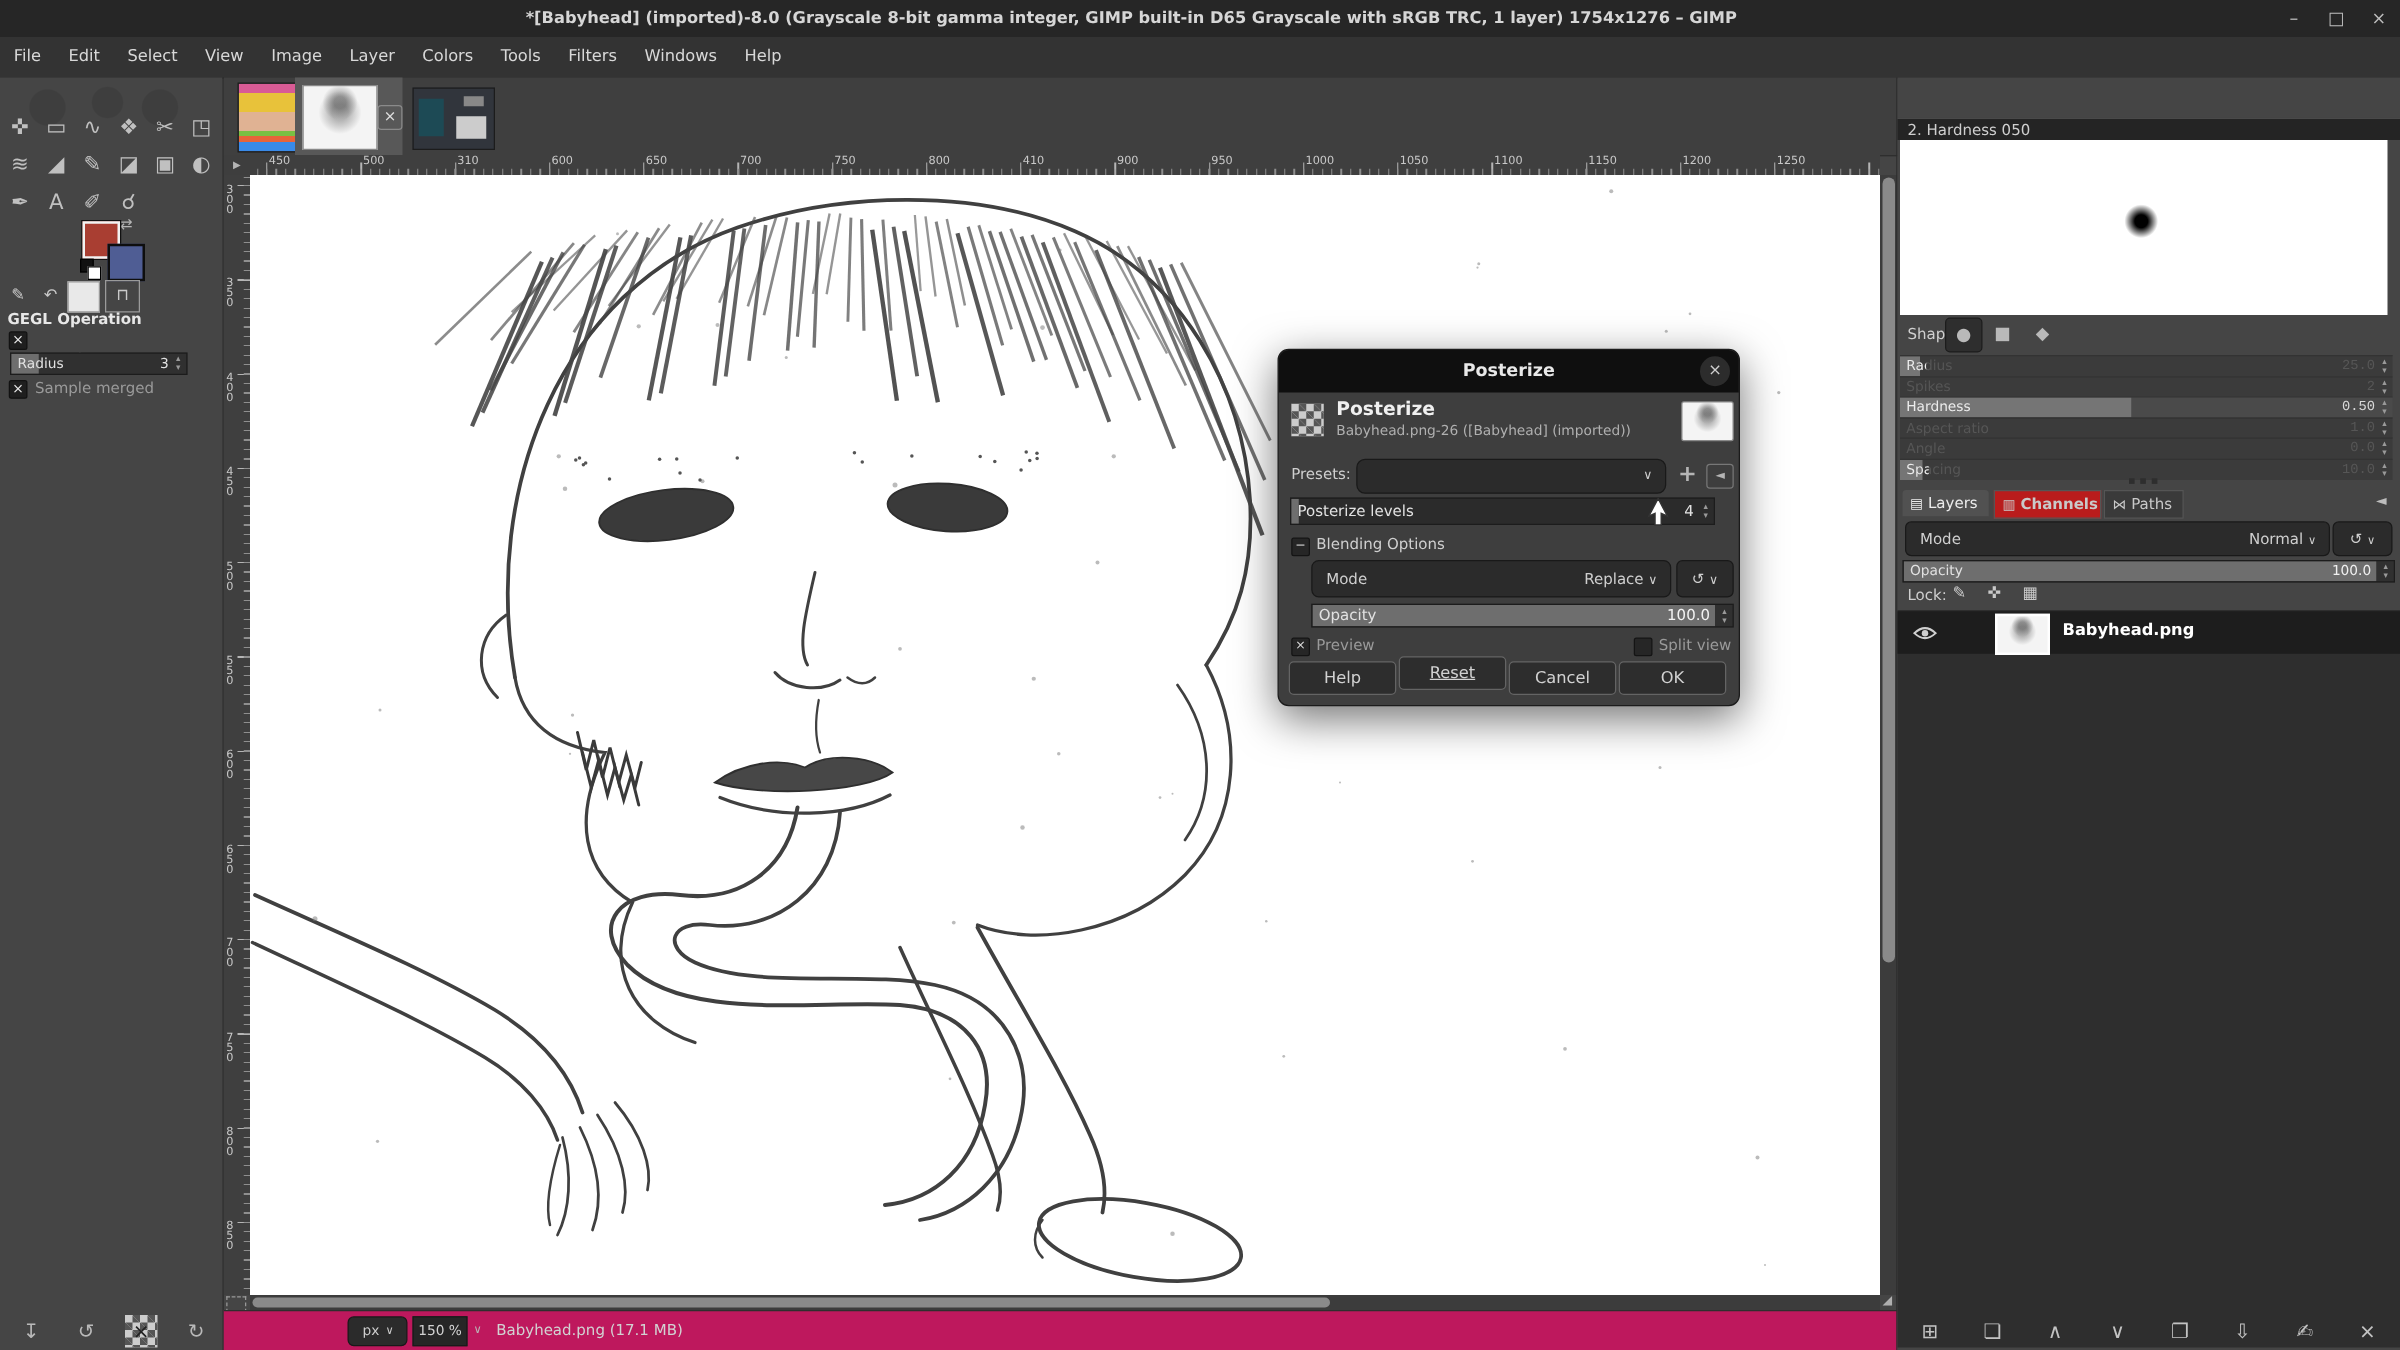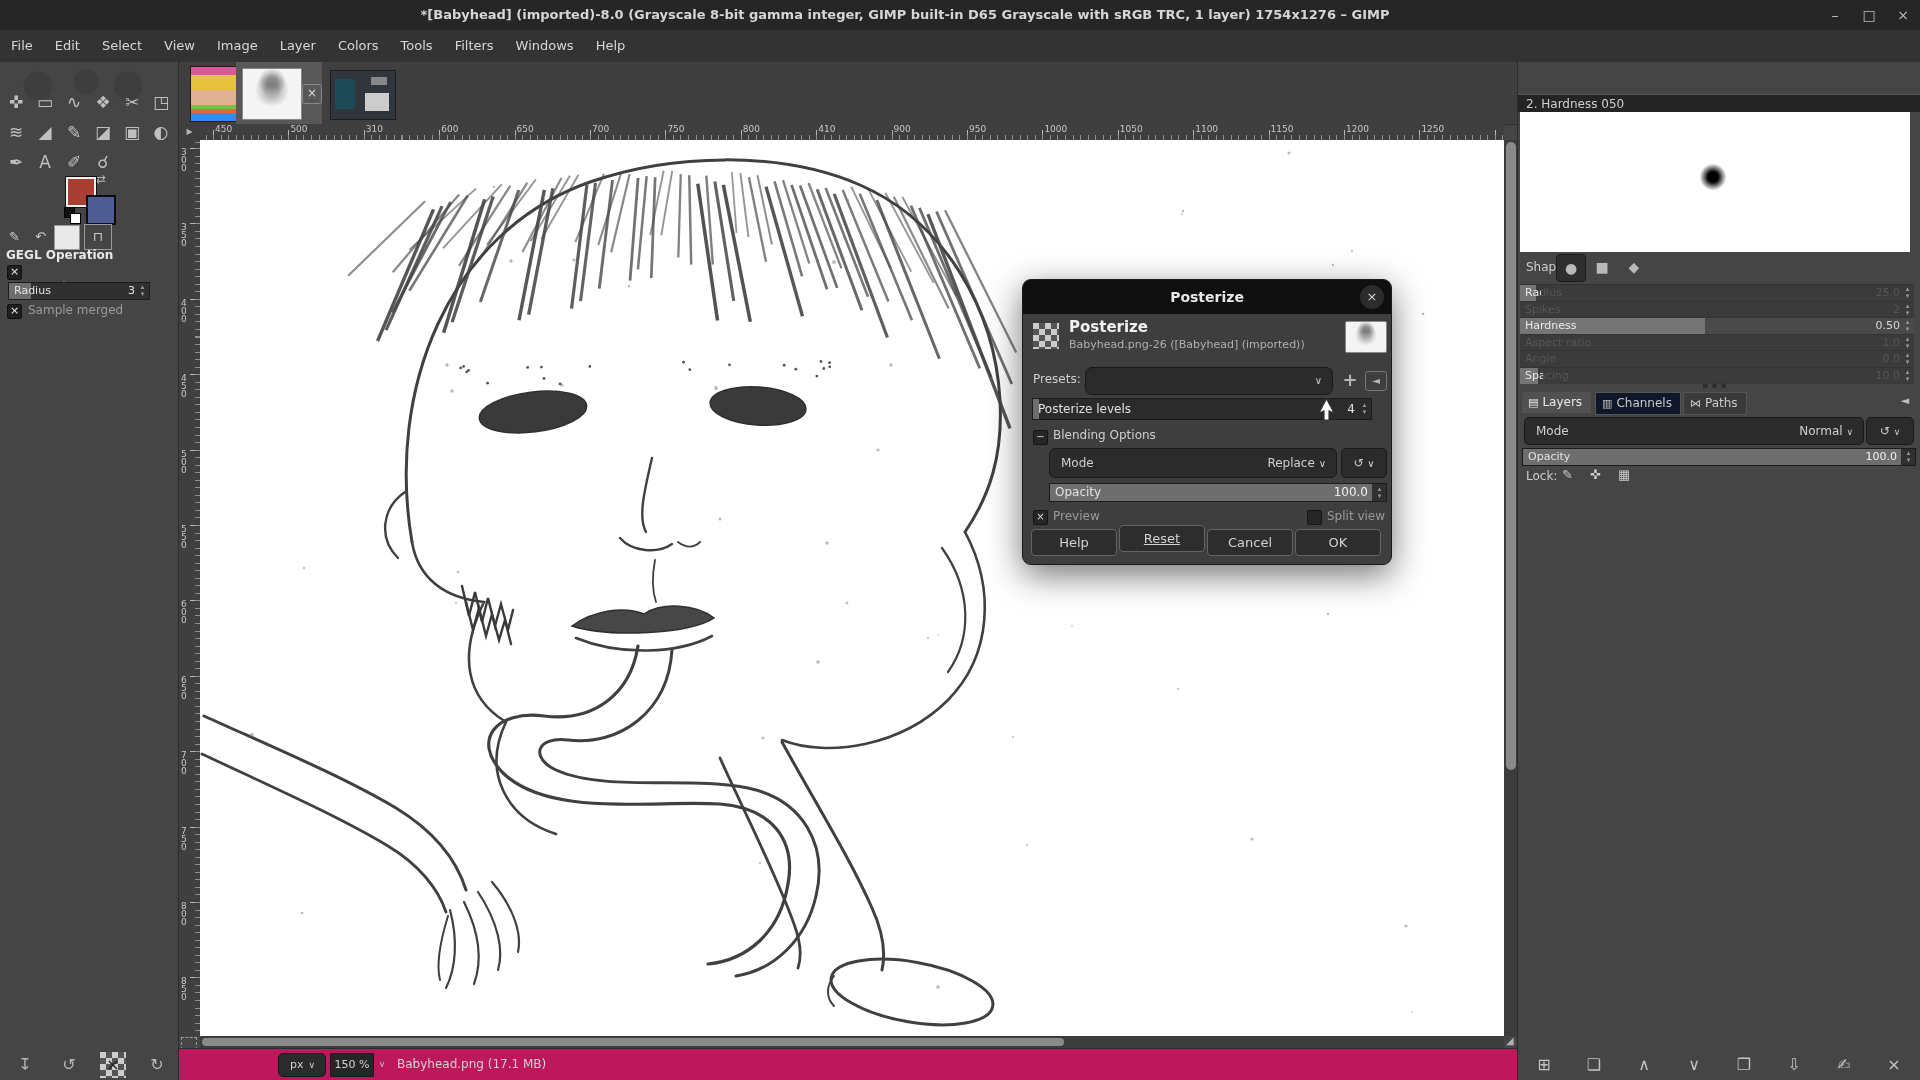--- a/index.html
+++ b/index.html
@@ -34,21 +34,21 @@
   .rnum{position:absolute;font-size:9px;color:#c8c8c8;}
   .vnum{position:absolute;left:2px;width:12px;font-size:9px;color:#c8c8c8;}
   .vnum span{display:block;line-height:8px;}
   
   .bslider{position:absolute;left:1520px;width:394px;height:16px;background:#3b3b3b;border-top:1px solid #333;overflow:hidden;}
   .bslider.active{background:#4a4a4a;}
   .bslider .fill{position:absolute;left:0;top:0;bottom:0;background:#757575;}
   .bslider .lb{position:absolute;left:5px;top:0;font-size:11px;line-height:16px;color:#565656;white-space:nowrap;}
   .bslider .lb.white{color:#ececec;}
   .bslider .ov{position:absolute;left:5px;top:0;font-size:11px;line-height:16px;color:#ececec;white-space:nowrap;}
-  .bslider .vl{position:absolute;right:14px;top:0;font-size:11px;line-height:16px;color:#565656;}
+  .bslider .vl{position:absolute;right:14px;top:0;font-size:11px;line-height:16px;color:#565656;font-family:Liberation Mono, monospace;}
   .bslider.active .vl{color:#d8d8d8;}
   
   .combo{position:absolute;background:#2b2b2b;border:1px solid #191919;border-radius:5px;color:#cfcfcf;font-size:12px;}
   .combo .l{position:absolute;left:11px;top:0;bottom:0;line-height:26px;}
   .combo .r{position:absolute;right:10px;top:0;bottom:0;line-height:26px;}
   .gbtn{position:absolute;background:#2d2d2d;border:1px solid #646464;border-radius:4px;color:#d2d2d2;font-size:13px;text-align:center;}
   .icobtn{position:absolute;text-align:center;color:#bdbdbd;}
   .checker{background-color:#ccc;background-image:linear-gradient(45deg,#555 25%,transparent 25% 75%,#555 75%),linear-gradient(45deg,#555 25%,transparent 25% 75%,#555 75%);background-position:0 0,6px 6px;background-size:12px 12px;}
   .sketch-thumb{background-color:#f4f4f4;background-image:radial-gradient(circle at 50% 42%,rgba(80,80,80,.38) 0 16%,transparent 42%),radial-gradient(circle at 50% 26%,rgba(50,50,50,.45) 0 10%,transparent 30%);background-repeat:no-repeat;}
   .dock-tab{position:absolute;top:68px;width:21px;height:22px;font-size:13px;line-height:22px;text-align:center;color:#d0d0d0;}
@@ -492,21 +492,21 @@
           <span class="spin">
             <i>▴</i>
             <i>▾</i>
           </span>
         </div>
       </div>
     <div class="abs" style="left:178px;top:318px;width:40px;text-align:center;color:#2e2e2e;font-size:9px;letter-spacing:3px;">▪▪▪</div>
 
     <div id="layers-tabs">
         <div style="position: absolute; left: 4px; top: 330px; width: 69px; height: 21px; font-size: 12px; line-height: 21px; background: rgb(81, 81, 81); border-radius: 3px 3px 0px 0px; color: rgb(236, 236, 236);"><span style="margin: 0px 4px 0px 6px; font-size: 11px;">▤</span><span>Layers</span></div>
-        <div style="position: absolute; left: 77px; top: 330px; width: 84px; height: 21px; font-size: 12px; line-height: 21px; background: #0f172a; border: 1px solid rgb(85, 85, 85); color: rgb(201, 201, 201);"><span style="margin: 0px 4px 0px 6px; font-size: 11px;">▥</span><span>Channels</span></div>
+        <div style="position: absolute; left: 77px; top: 330px; width: 84px; height: 21px; font-size: 12px; line-height: 21px; background: #b91c1c; border: 1px solid rgb(85, 85, 85); color: rgb(201, 201, 201); font-weight: bold;"><span style="margin: 0px 4px 0px 6px; font-size: 11px;">▥</span><span>Channels</span></div>
         <div style="position: absolute; left: 165px; top: 330px; width: 61.5px; height: 21px; font-size: 12px; line-height: 21px; background: rgb(58, 58, 58); border: 1px solid rgb(85, 85, 85); color: rgb(201, 201, 201);"><span style="margin: 0px 4px 0px 6px; font-size: 11px;">⋈</span><span>Paths</span></div>
       </div>
     <div class="abs icobtn" style="left:379px;top:332px;width:16px;height:16px;font-size:11px;">◄</div>
 
     <div class="combo" style="left:6px;top:355px;width:338px;height:26px;">
       <span class="l">Mode</span>
       <span class="r"><span>Normal</span> <span style="font-size:9px;">∨</span></span>
     </div>
     <div class="combo" style="left:348px;top:355px;width:46px;height:26px;text-align:center;">
       <span style="line-height:26px;"><span>↺</span> <span style="font-size:9px;">∨</span></span>
@@ -522,20 +522,30 @@
         </span>
     </div>
 
     <div class="abs small-txt" style="left:8px;top:407px;">Lock:</div>
     <div id="lock-icons">
         <span style="position: absolute; left: 44px; top: 405px; font-size: 13px; color: rgb(201, 201, 201);">✎</span>
         <span style="position: absolute; left: 72px; top: 405px; font-size: 13px; color: rgb(201, 201, 201);">✜</span>
         <span style="position: absolute; left: 100px; top: 405px; font-size: 13px; color: rgb(201, 201, 201);">▦</span>
       </div>
 
+    <div class="abs" style="left:0;top:426px;width:402px;height:590px;background:#2e2e2e;">
+      <div class="abs" style="left:0;top:1px;width:402px;height:34px;background:#1d1d1d;">
+        <svg class="abs" style="left:12px;top:11px;" width="20" height="13" viewBox="0 0 20 13">
+          <path d="M1.5 6.5 Q10 -1.5 18.5 6.5 Q10 14.5 1.5 6.5 Z" fill="none" stroke="#cfcfcf" stroke-width="1.6"></path>
+          <circle cx="10" cy="6.5" r="2.6" fill="#cfcfcf"></circle>
+        </svg>
+        <div class="abs sketch-thumb" style="left:78px;top:2px;width:40px;height:29px;border:2px solid #fff;"></div>
+        <div class="abs" style="left:132px;top:8px;font-size:13px;font-weight:bold;color:#ffffff;">Babyhead.png</div>
+      </div>
+    </div>
 
     <div id="layer-actions">
         <div style="position: absolute; left: 13px; top: 990px; width: 26px; height: 26px; text-align: center; line-height: 26px; font-size: 16px; color: rgb(195, 195, 195);">⊞</div>
         <div style="position: absolute; left: 63px; top: 990px; width: 26px; height: 26px; text-align: center; line-height: 26px; font-size: 16px; color: rgb(195, 195, 195);">❏</div>
         <div style="position: absolute; left: 113px; top: 990px; width: 26px; height: 26px; text-align: center; line-height: 26px; font-size: 16px; color: rgb(195, 195, 195);">∧</div>
         <div style="position: absolute; left: 163px; top: 990px; width: 26px; height: 26px; text-align: center; line-height: 26px; font-size: 16px; color: rgb(195, 195, 195);">∨</div>
         <div style="position: absolute; left: 213px; top: 990px; width: 26px; height: 26px; text-align: center; line-height: 26px; font-size: 16px; color: rgb(195, 195, 195);">❐</div>
         <div style="position: absolute; left: 263px; top: 990px; width: 26px; height: 26px; text-align: center; line-height: 26px; font-size: 16px; color: rgb(195, 195, 195);">⇩</div>
         <div style="position: absolute; left: 313px; top: 990px; width: 26px; height: 26px; text-align: center; line-height: 26px; font-size: 16px; color: rgb(195, 195, 195);">✍</div>
         <div style="position: absolute; left: 363px; top: 990px; width: 26px; height: 26px; text-align: center; line-height: 26px; font-size: 16px; color: rgb(195, 195, 195);">×</div>

